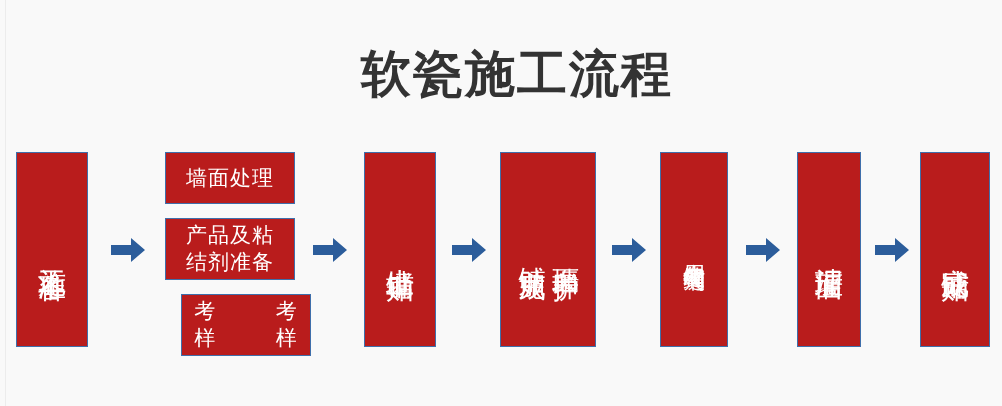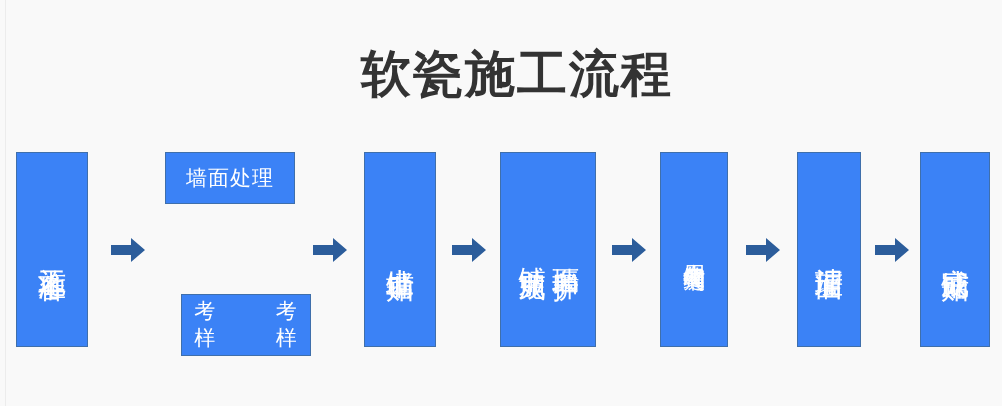--- a/index.html
+++ b/index.html
@@ -40,21 +40,21 @@
     font-weight: bold;
     color: #333333;
     letter-spacing: 2px;
     line-height: 60px;
     white-space: nowrap;
   }
 
   
   .node {
     position: absolute;
-    background: #3b82f6;
+    background: #b91c1c;
     border: 1px solid #3f6fab;
     box-sizing: border-box;
     color: #ffffff;
     display: flex;
     align-items: center;
     justify-content: center;
     overflow: hidden;
   }
 
   
@@ -119,20 +119,24 @@
       <path d="M0 8 H20 V1 L34 13 L20 25 V18 H0 Z" fill="#2c5d9b"></path>
     </svg>
   </div>
 
   <div style="position:absolute; left:165px; top:152px; width:130px; height:195px;">
 
     <div class="node" style="left:0; top:0; width:130px; height:52px; position:absolute;">
       <span class="h-text">墙面处理</span>
     </div>
 
+    <div class="node" style="left:0; top:66px; width:130px; height:62px; position:absolute; flex-direction:column;">
+      <span class="h-text">产品及粘</span>
+      <span class="h-text">结剂准备</span>
+    </div>
 
     <div class="node" style="left:16px; top:142px; width:130px; height:62px; position:absolute; gap:35px;">
       <span class="h-text">参考样板</span>
       <span class="h-text">参考样板</span>
     </div>
   </div>
 
   <div class="arrow" style="left:313px; top:237px;">
     <svg width="34" height="26" viewBox="0 0 34 26">
       <path d="M0 8 H20 V1 L34 13 L20 25 V18 H0 Z" fill="#2c5d9b"></path>

